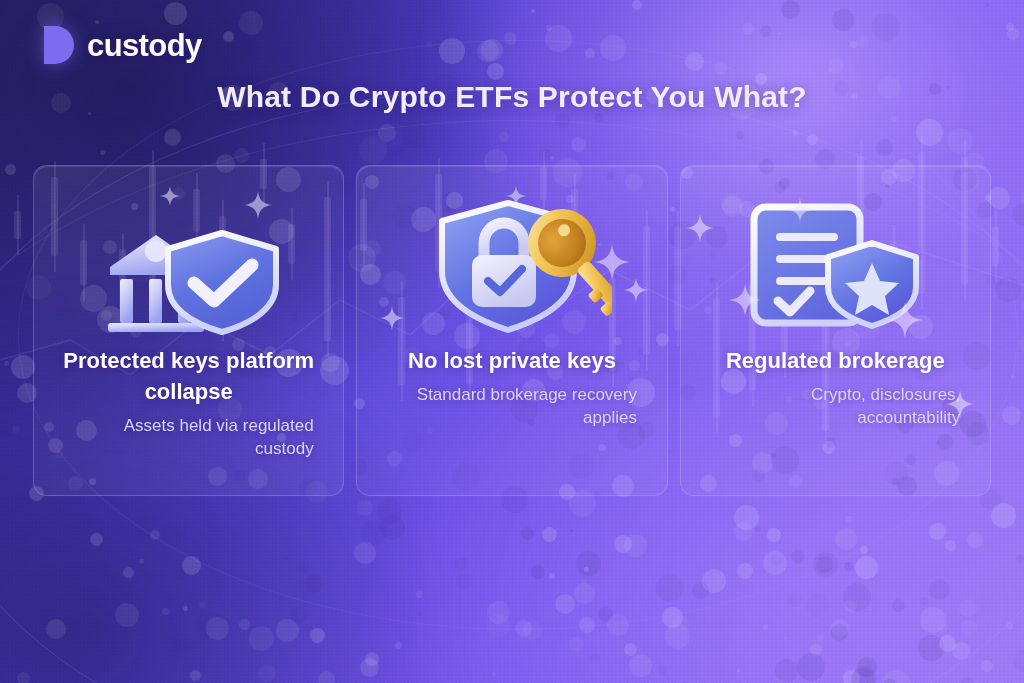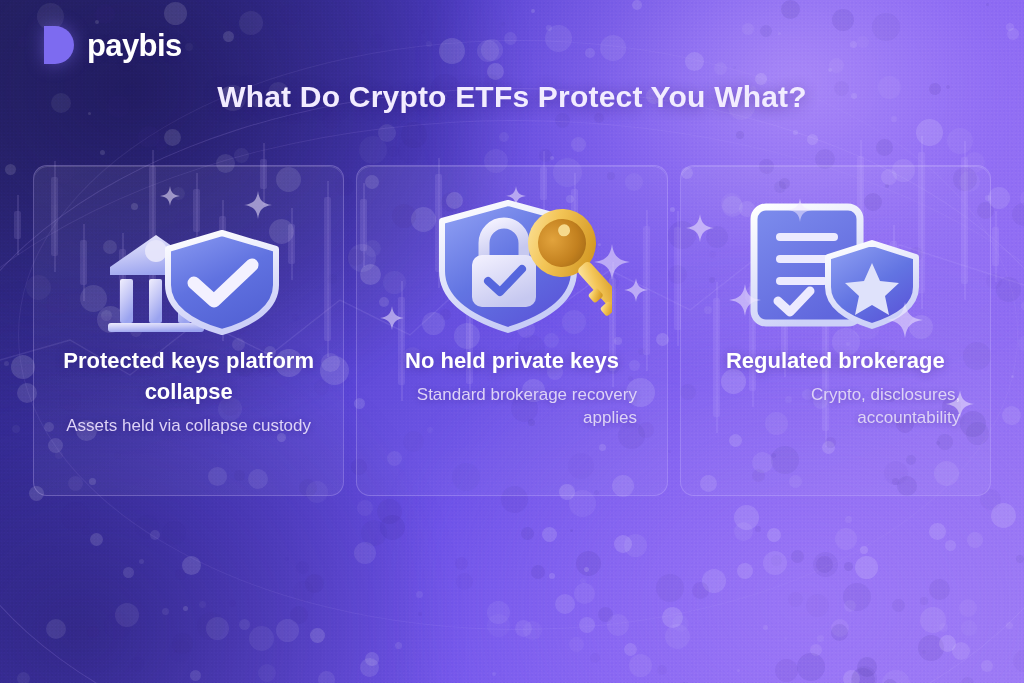--- a/index.html
+++ b/index.html
@@ -656,21 +656,21 @@
       <i style="left:569px;top:637px;width:15px;height:15px;background:rgba(255,255,255,0.043)"></i>
       <i style="left:599px;top:444px;width:7px;height:7px;background:rgba(255,255,255,0.119)"></i>
       <i style="left:600px;top:35px;width:26px;height:26px;background:rgba(255,255,255,0.083)"></i>
       <i style="left:845px;top:516px;width:7px;height:7px;background:rgba(255,255,255,0.071)"></i>
       <i style="left:100px;top:150px;width:5px;height:5px;background:rgba(255,255,255,0.119)"></i>
     </div>
   <div class="grain"></div>
 
   <div class="logo">
     <span class="logo-mark"></span>
-    <span class="logo-text">paybis</span>
+    <span class="logo-text">custody</span>
   </div>
 
   <div class="title">What Do Crypto ETFs Protect You What?</div>
 
   <div class="cards">
 
     <div class="card">
       <div class="icon-wrap">
         <svg width="190" height="140" viewBox="0 0 190 140">
           <defs>
@@ -698,21 +698,21 @@
           <rect x="55" y="84" width="13" height="44" rx="2" fill="url(#bankG)"></rect>
           <rect x="84" y="84" width="13" height="44" rx="2" fill="url(#bankG)"></rect>
 
           <rect x="14" y="128" width="96" height="9" rx="3" fill="url(#bankG)"></rect>
 
           <path d="M128 38 L182 54 L182 90 C182 112 160 128 128 137 C96 128 74 112 74 90 L74 54 Z" fill="url(#shG1)" stroke="url(#shRim)" stroke-width="6" stroke-linejoin="round"></path>
           <path d="M100 88 L120 106 L158 70" fill="none" stroke="#f3f1ff" stroke-width="13" stroke-linecap="round" stroke-linejoin="round"></path>
         </svg>
       </div>
       <div class="card-title">Protected keys platform collapse</div>
-      <div class="card-sub">Assets held via collapse custody</div>
+      <div class="card-sub">Assets held via regulated custody</div>
     </div>
 
     <div class="card">
       <div class="icon-wrap">
         <svg width="200" height="145" viewBox="0 0 200 145">
           <defs>
             <linearGradient id="shG2" x1="0.1" y1="0" x2="0.8" y2="1">
               <stop offset="0%" stop-color="#8fa0f3"></stop>
                 <stop offset="50%" stop-color="#6274e2"></stop>
                 <stop offset="100%" stop-color="#5a53d8"></stop>
@@ -748,21 +748,21 @@
             <circle cx="150" cy="50" r="34" fill="url(#goldG)"></circle>
             <circle cx="150" cy="50" r="24" fill="url(#goldRing)"></circle>
             <path d="M158 40 l10 -4 -3 11 z" fill="#f6d徹" opacity="0"></path>
             <circle cx="160" cy="42" r="6" fill="#f6d98c"></circle>
             <rect x="142" y="80" width="16" height="62" rx="5" fill="url(#goldG)"></rect>
             <rect x="134" y="106" width="12" height="11" rx="3" fill="url(#goldG)"></rect>
             <rect x="134" y="124" width="12" height="11" rx="3" fill="url(#goldG)"></rect>
           </g>
         </svg>
       </div>
-      <div class="card-title">No held private keys</div>
+      <div class="card-title">No lost private keys</div>
       <div class="card-sub">Standard brokerage recovery applies</div>
     </div>
 
     <div class="card">
       <div class="icon-wrap">
         <svg width="190" height="140" viewBox="0 0 190 140">
           <defs>
             <linearGradient id="docFill" x1="0" y1="0" x2="0.6" y2="1">
               <stop offset="0%" stop-color="#7d8ded"></stop>
                 <stop offset="100%" stop-color="#6067dd"></stop>

